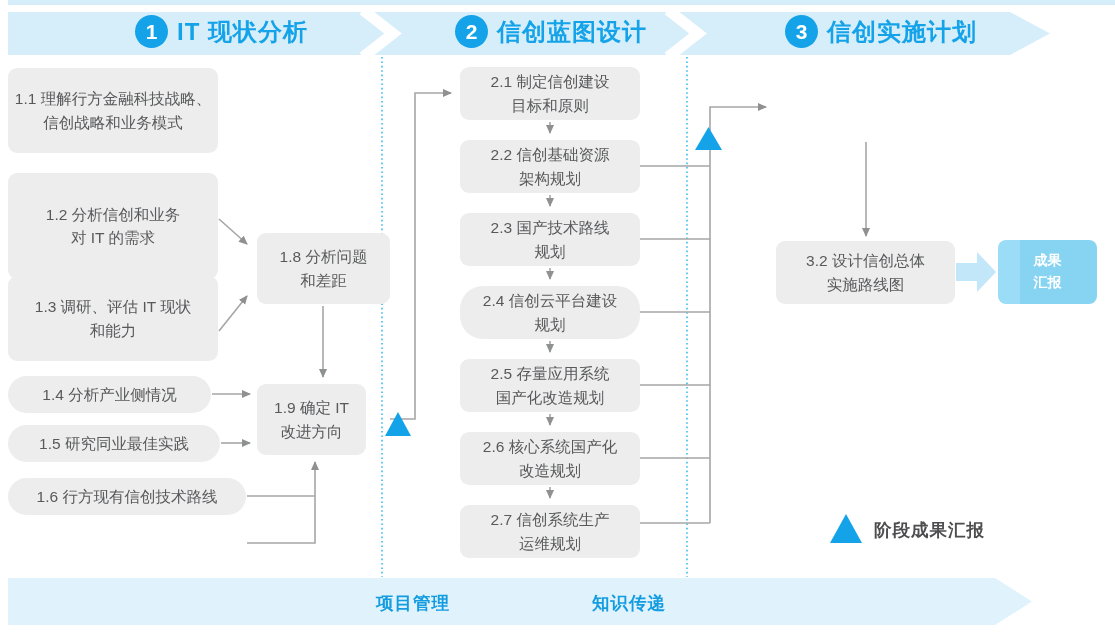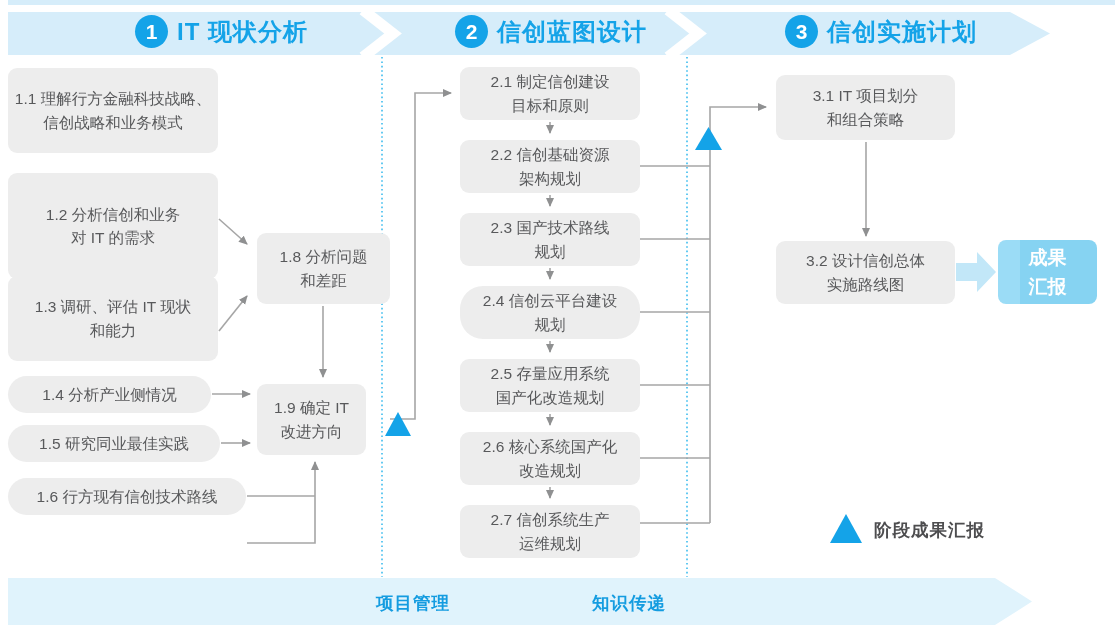--- a/index.html
+++ b/index.html
@@ -18,21 +18,21 @@
   .phase-header { position:absolute; display:flex; align-items:center; gap:9px; height:33px; }
   .num-circle {
     width:33px; height:33px; border-radius:50%; background:#14A3E8; color:#fff;
     font-weight:bold; font-size:21px; display:flex; align-items:center; justify-content:center;
     flex:0 0 auto;
   }
   .phase-title { color:#14A3E8; font-weight:bold; font-size:24px; letter-spacing:1px; white-space:nowrap; }
   .report-box {
     position:absolute; border-radius:8px; color:#ffffff; font-weight:bold;
     background:linear-gradient(90deg,#9BDCF6 0 22%, #86D3F2 22%);
-    font-size:19px; line-height:1.55; display:flex; align-items:center; justify-content:center;
+    font-size:14px; line-height:1.55; display:flex; align-items:center; justify-content:center;
     text-align:center; white-space:pre-line;
   }
   .band-label { position:absolute; color:#149CE0; font-weight:bold; font-size:17.5px; letter-spacing:1px; white-space:nowrap; }
   .legend-label { position:absolute; color:#4D4D4F; font-weight:bold; font-size:17.5px; letter-spacing:1px; white-space:nowrap; }
 </style>
 </head>
 <body>
 
 <div class="stage">
 
@@ -123,22 +123,20 @@
 规划</div>
   <div class="gbox" style="left:460px; top:286px; width:180px; height:53px;border-radius:23px;">2.4 信创云平台建设
 规划</div>
   <div class="gbox" style="left:460px; top:359px; width:180px; height:53px;">2.5 存量应用系统
 国产化改造规划</div>
   <div class="gbox" style="left:460px; top:432px; width:180px; height:53px;">2.6 核心系统国产化
 改造规划</div>
   <div class="gbox" style="left:460px; top:505px; width:180px; height:53px;">2.7 信创系统生产
 运维规划</div>
 
-  <div class="gbox" style="left:776px; top:75px; width:179px; height:65px;">3.1 IT 项目划分
-和组合策略</div>
   <div class="gbox" style="left:776px; top:241px; width:179px; height:63px;">3.2 设计信创总体
 实施路线图</div>
 
   <div class="report-box" style="left:998px; top:240px; width:99px; height:64px;">成果
 汇报</div>
 
   <span class="legend-label" style="left:874px; top:518px;">阶段成果汇报</span>
 
   <span class="band-label" style="left:376px; top:591px;">项目管理</span>
   <span class="band-label" style="left:592px; top:591px;">知识传递</span>

